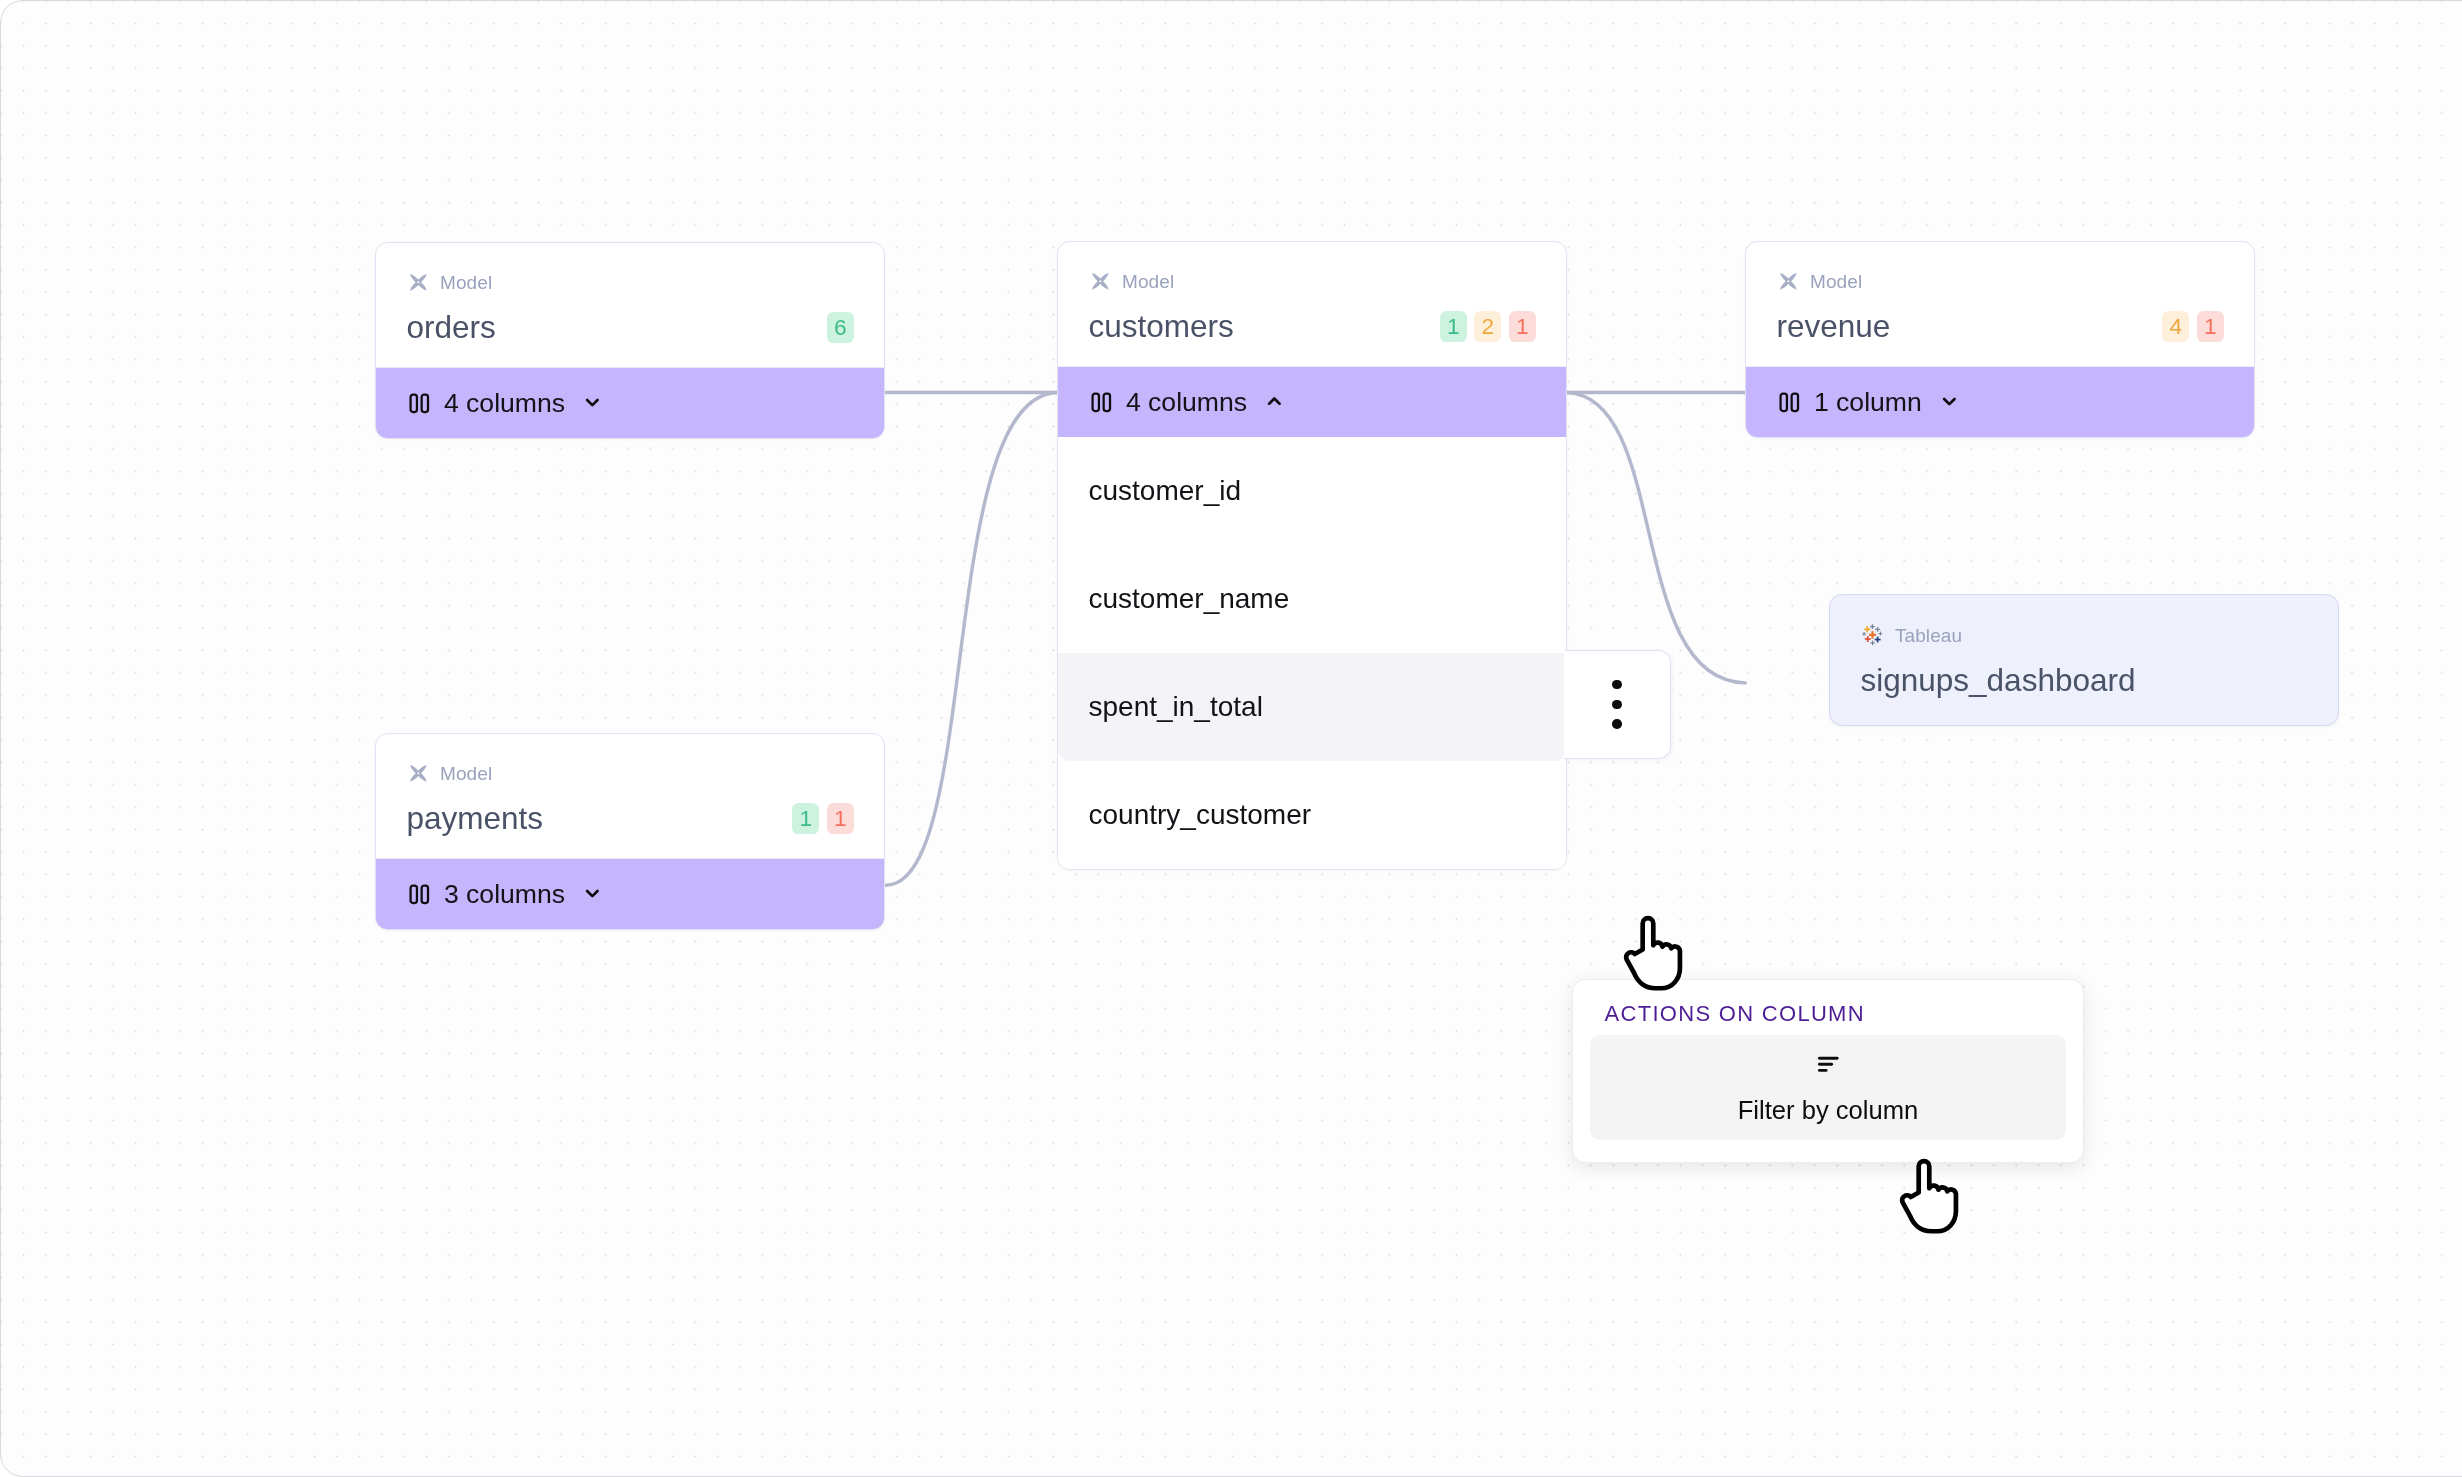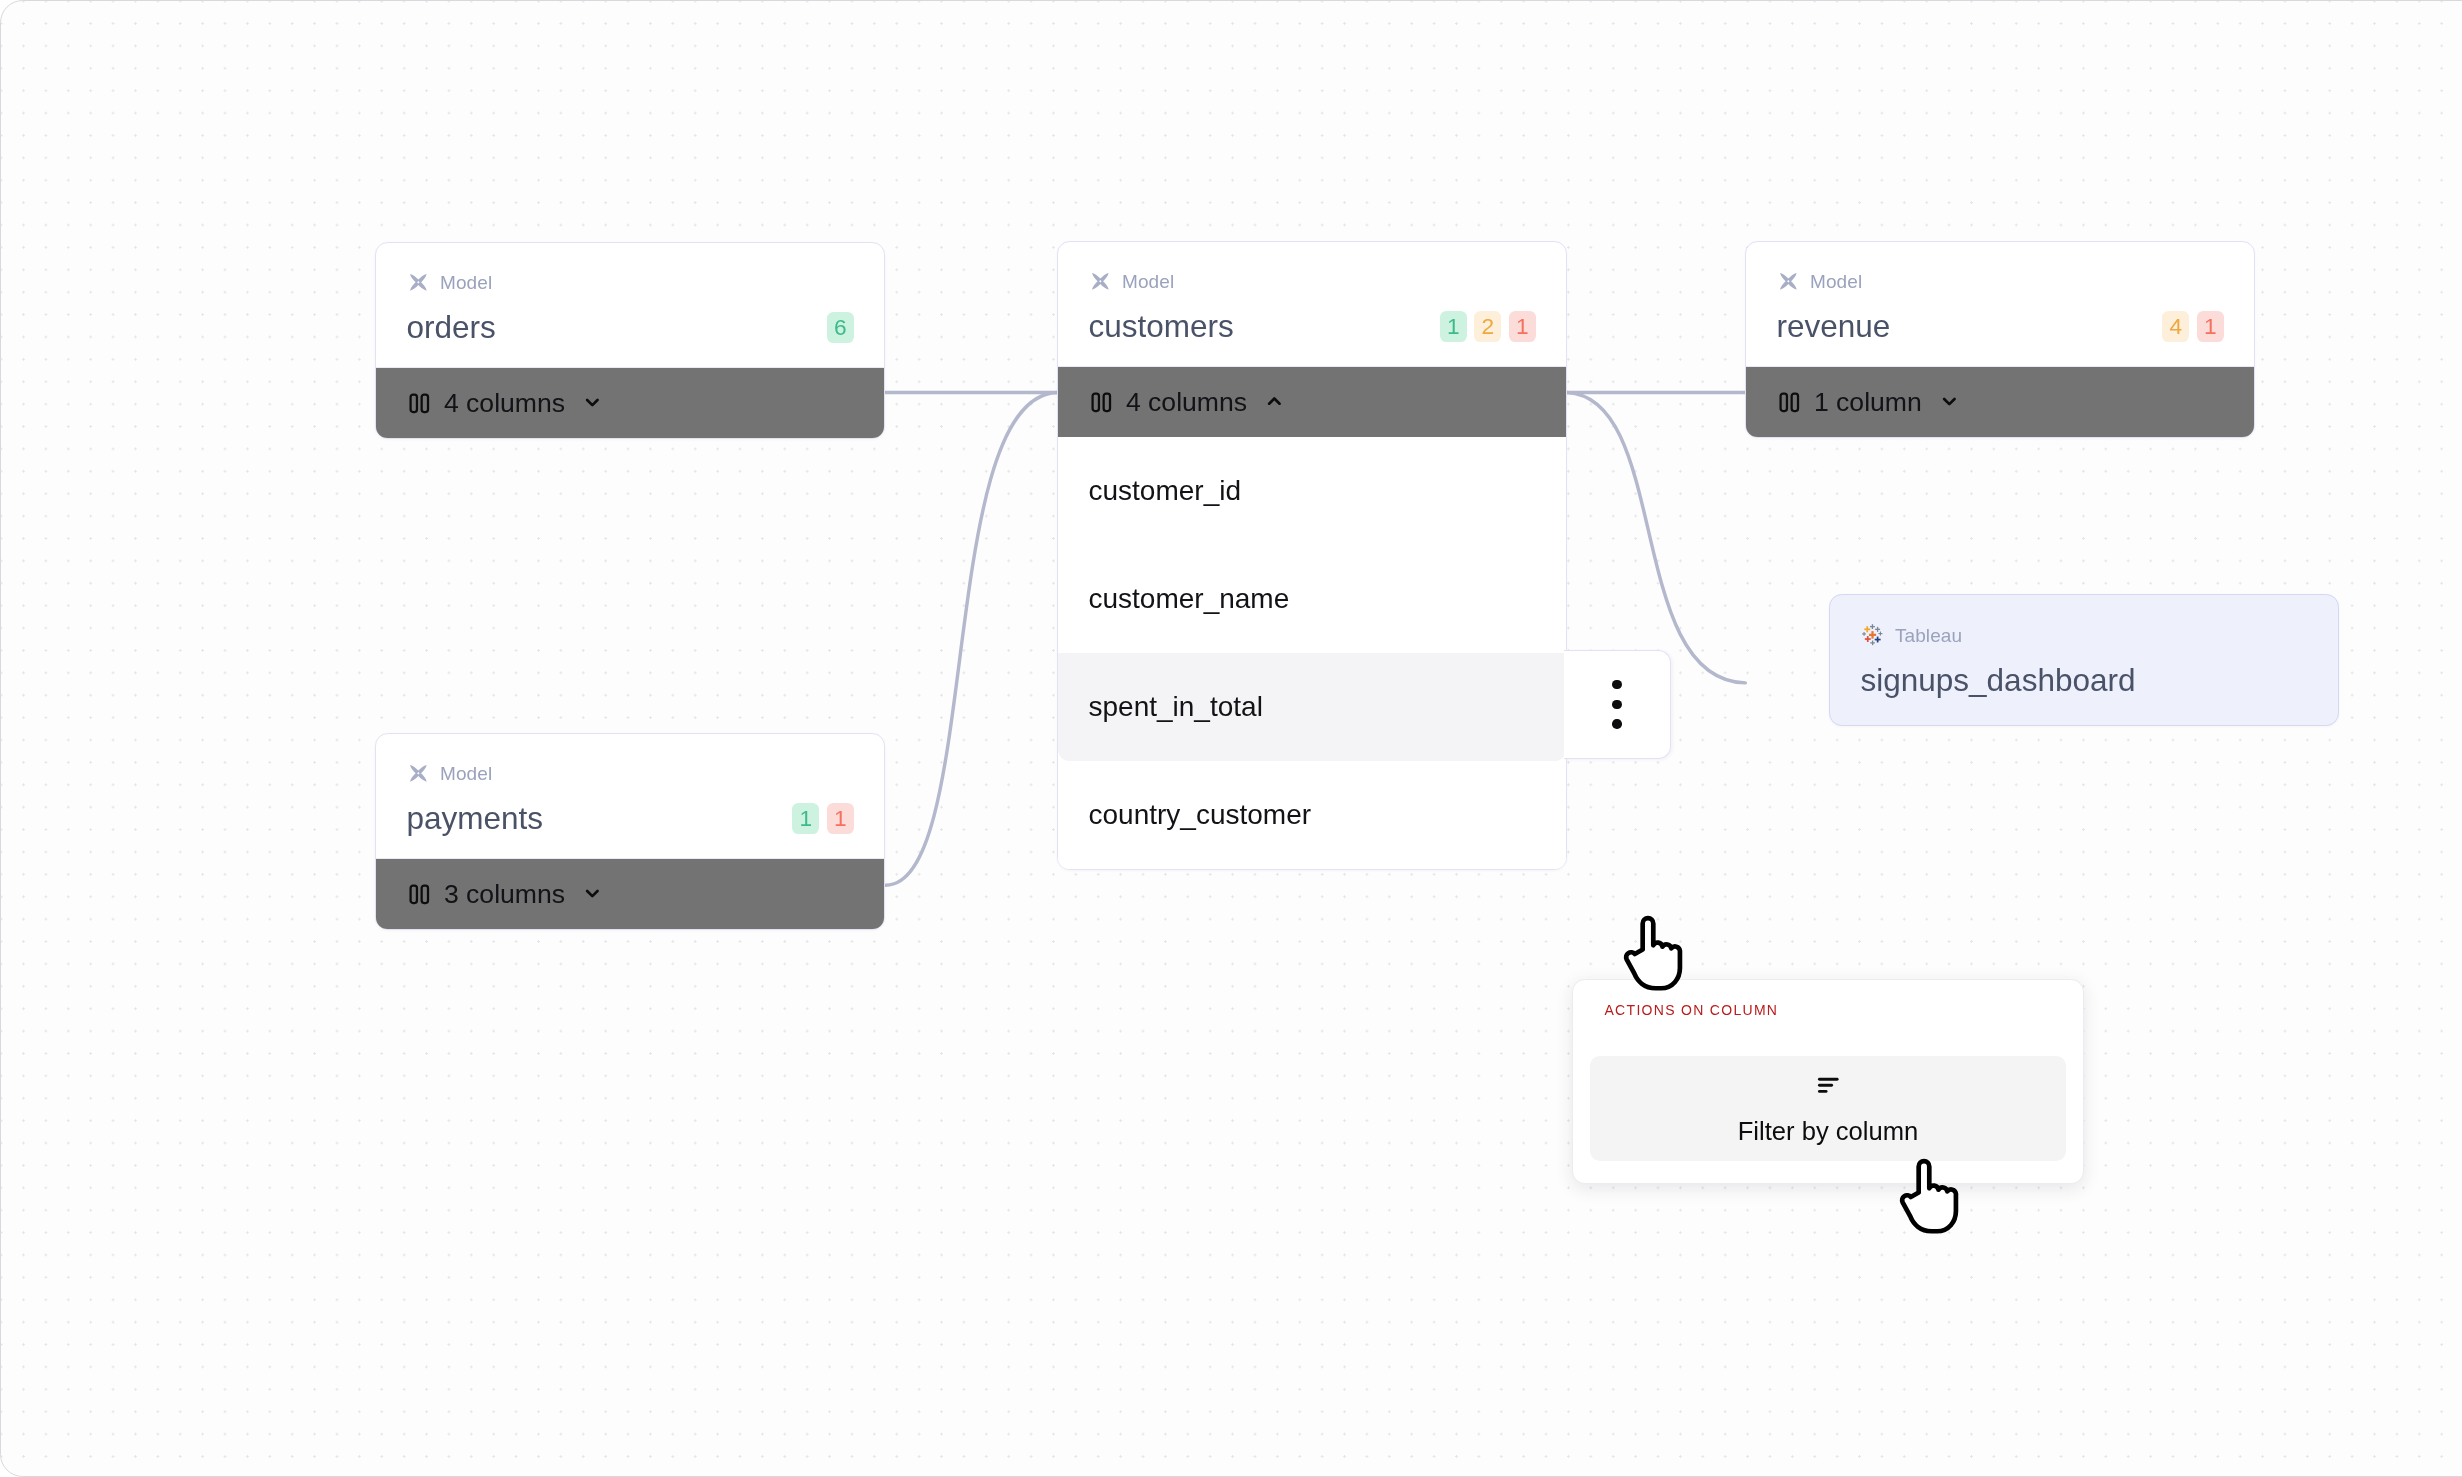--- a/index.html
+++ b/index.html
@@ -51,21 +51,21 @@
     display: flex; align-items: center; justify-content: center;
     font-size: 22.7px; line-height: 1;
   }
   .badge.green { background: #cdf3e0; color: #3dba8b; }
   .badge.amber { background: #fdefd9; color: #eda840; }
   .badge.red   { background: #fbdcd8; color: #f5705f; }
 
   
   .cols-bar {
     border-top: 1.5px solid #e9eaf6;
-    background: #737373;
+    background: #c4b5fd;
     padding: 21.7px 30.5px;
     display: flex; align-items: center; gap: 12.8px;
     cursor: pointer;
   }
   .cols-bar.rounded-bottom { border-radius: 0 0 11.3px 11.3px; }
   .cols-label { font-size: 26.6px; color: #121217; line-height: 1; white-space: nowrap; }
   .icon-cols { display: inline-flex; flex-shrink: 0; }
   .chev { display: inline-flex; margin-left: 3px; }
 
   
@@ -111,24 +111,24 @@
   
   .menu {
     position: absolute;
     background: #ffffff;
     border: 1.5px solid #ececef;
     border-radius: 12.8px;
     box-shadow: 0 4.9px 16.7px rgba(40,40,70,0.10);
     padding: 22.7px 16.7px 21.7px 16.7px;
   }
   .menu-section-label {
-    font-size: 14px; color: #b91c1c;
+    font-size: 22px; color: #4c1d95;
     letter-spacing: 1.3px;
     padding: 0 14.8px;
-    margin-bottom: 39px;
+    margin-bottom: 10px;
     line-height: 1;
   }
   .menu-item {
     display: flex; align-items: center; gap: 17.7px;
     background: #f4f4f5;
     border-radius: 9.8px;
     padding: 16.7px 16.7px;
     cursor: pointer;
     flex-direction: column;
   }

